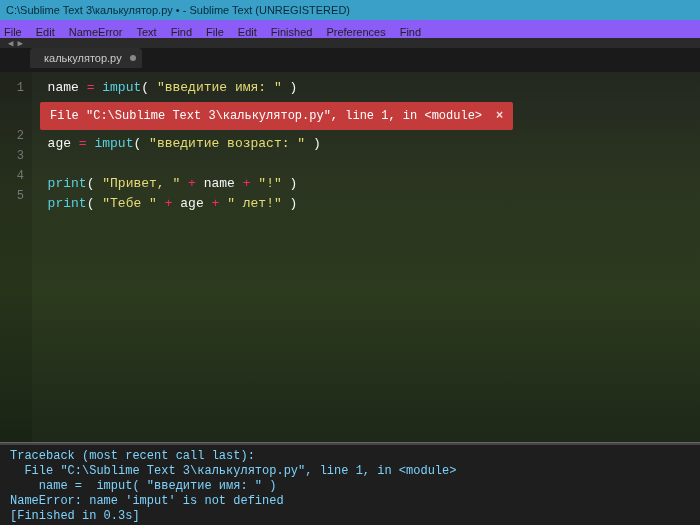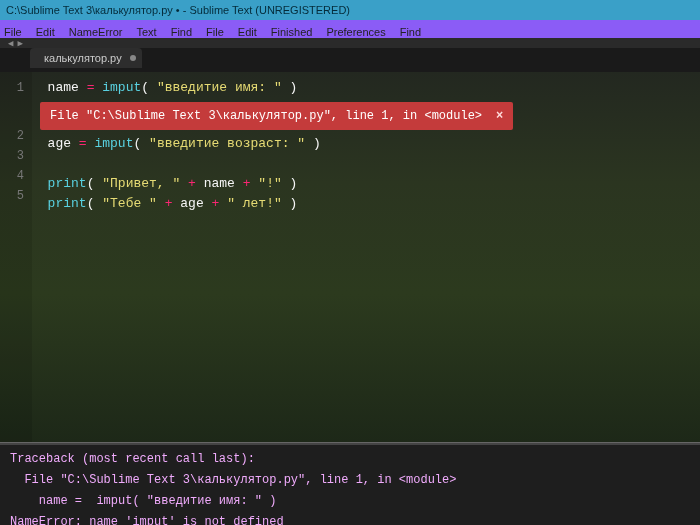--- a/index.html
+++ b/index.html
@@ -118,23 +118,23 @@
     .tk-paren { color: #f6f6f6; }
     .tk-str { color: #e6db74; }
     .divider {
       height: 3px;
       background: #444;
       border-top: 1px solid #666;
     }
     .console {
       height: 80px;
       background: #1e1e1e;
-      color: #f0abfc;
+      color: #7dd3fc;
       font-size: 12px;
-      line-height: 21px;
+      line-height: 15px;
       padding: 4px 10px;
       white-space: pre;
       overflow: hidden;
     }
   </style>
 </head>
 <body>
 
 <div class="title-bar">
   <span>C:\Sublime Text 3\калькулятор.py • - Sublime Text (UNREGISTERED)</span>

